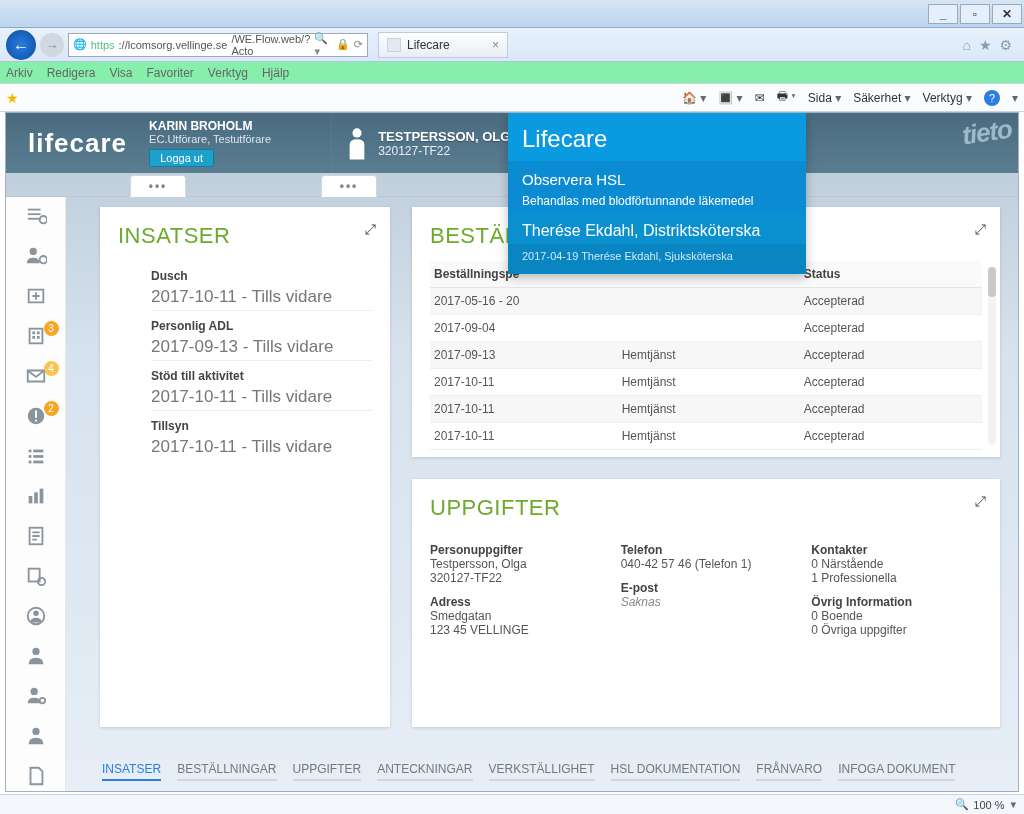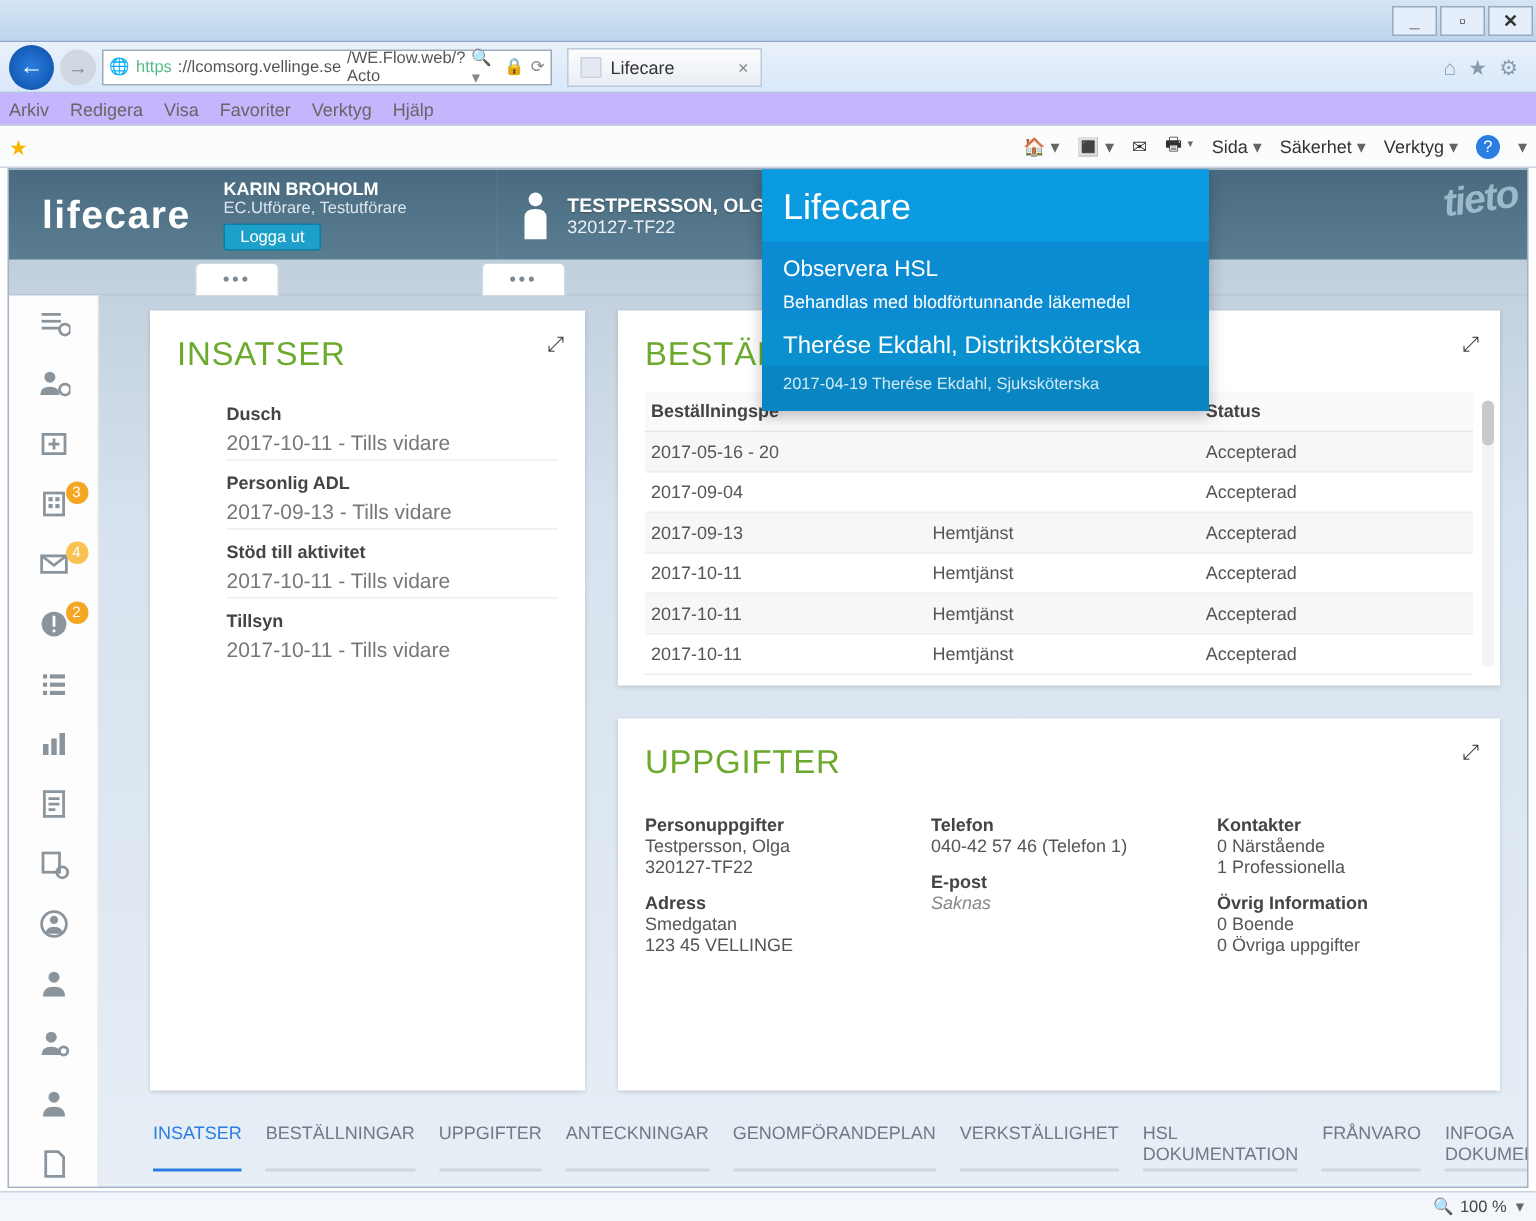--- a/index.html
+++ b/index.html
@@ -11,21 +11,21 @@
 .navbar { height:34px; background: linear-gradient(#e9f1fb,#d9e8f9); border-bottom:1px solid #b0c4de; display:flex; align-items:center; padding:0 6px; gap:4px; }
 .nav-back { width:30px;height:30px;border-radius:50%;background:radial-gradient(#2a7de1,#0b4da1);color:#fff;display:flex;align-items:center;justify-content:center;font-size:16px; }
 .nav-fwd { width:24px;height:24px;border-radius:50%;background:#d0d8e2;color:#888;display:flex;align-items:center;justify-content:center;font-size:13px; }
 .addrbox { flex:0 0 300px; height:24px; border:1px solid #9ab; background:#fff; display:flex; align-items:center; padding:0 4px; gap:4px; font-size:11px; }
 .addrbox .proto{color:#5b8;}
 .addrbox .rest{color:#555;}
 .tab { height:26px; border:1px solid #bcd; background:linear-gradient(#fdfdfd,#e9eef5); display:flex; align-items:center; padding:0 8px; gap:6px; font-size:12px; color:#333; margin-left:6px; min-width:130px; justify-content:space-between;}
 .tab .fav{width:14px;height:14px;background:#e3e9f2;border:1px solid #cbd3e1;}
 .tab .x{color:#888;}
 .top-icons { margin-left:auto; display:flex; gap:8px; color:#8a9bb0; font-size:14px; align-items:center; padding-right:6px;}
-.menubar { height:22px; background:#c4b5fd; border-bottom:1px solid #cbd3e1; padding:0 6px; font-size:12px; color:#666; display:flex; align-items:center; gap:14px;}
+.menubar { height:22px; background:#86efac; border-bottom:1px solid #cbd3e1; padding:0 6px; font-size:12px; color:#666; display:flex; align-items:center; gap:14px;}
 .favbar { height:28px; background:#fbfcfe; border-bottom:1px solid #cbd3e1; display:flex; align-items:center; padding:0 6px; }
 .favbar .star{color:#f7b500;font-size:14px;}
 .ietoolbar{ margin-left:auto; display:flex; align-items:center; gap:12px; color:#333; font-size:12px;}
 .ietoolbar .drop::after{content:" \25BE"; color:#666;}
 .ietoolbar .help{width:16px;height:16px;border-radius:50%;background:#2a7de1;color:#fff;display:inline-flex;align-items:center;justify-content:center;font-size:11px;}
 .statusbar{position:absolute;bottom:0;left:0;right:0;height:20px;background:#f3f7fc;border-top:1px solid #cbd3e1;display:flex;align-items:center;justify-content:flex-end;padding:0 8px;font-size:11px;color:#444;}
 .statusbar .zoomicon{color:#4a86c7;margin-right:4px;}
 
 
 .app { position:absolute; top:112px; left:5px; right:5px; bottom:22px; background: linear-gradient(#b9c9d6 0, #d6e2ee 35%, #e7eef6 100%); border:1px solid #9fb2c4; overflow:hidden; }
@@ -60,21 +60,21 @@
 .cards-row { display:flex; gap:22px; }
 .card { background:#fff; box-shadow:0 1px 3px rgba(0,0,0,.15); padding:16px 18px; position:relative; }
 .card.insatser { width:290px; height:520px; }
 .card.bestall { flex:1; height:250px; }
 .card.uppgifter { flex:1; margin-top:22px; height:240px; }
 .card h2 { color:#6caa2d; font-weight:400; font-size:22px; letter-spacing:.5px; margin-bottom:12px; }
 .expand { position:absolute; top:14px; right:14px; color:#444; font-size:14px; }
 .item { border-top:1px solid #eee; padding:8px 0 3px 0;margin-left:33px;}
 .item:first-of-type{border-top:none;}
 .item .ititle{font-weight:bold; color:#444;}
-.item .idate{color:#777; font-size:14px; margin-top:4px;}
+.item .idate{color:#777; font-size:17px; margin-top:4px;}
 
 .tbl { width:100%; font-size:12px; border-collapse:collapse; }
 .tbl th { text-align:left; font-weight:bold; color:#444; padding:6px 4px; border-bottom:1px solid #e5e5e5; background:#fafafa;}
 .tbl td { padding:6px 4px; border-bottom:1px solid #eee; color:#555; }
 .tbl tr:nth-child(even) td { background:#f7f7f7; }
 .scroll-knob{position:absolute;right:4px;top:60px;bottom:12px;width:8px;background:#f3f3f3;border-radius:4px;}
 .scroll-knob::after{content:"";position:absolute;left:0;right:0;top:0;height:30px;background:#c9c9c9;border-radius:4px;}
 
 .uppg-grid{ display:grid; grid-template-columns: 1fr 1fr 1fr; gap:6px 20px; font-size:12px; color:#555;}
 .uppg-grid .h{font-weight:bold; color:#444; margin-top:10px;}
@@ -409,21 +409,20 @@
     </div>
     <div class="sec2">Therése Ekdahl, Distriktsköterska</div>
     <div class="sec3">2017-04-19  Therése Ekdahl,  Sjuksköterska</div>
   </div>
 
   <div class="bottom-links">
     <span class="active">INSATSER</span>
     <span>BESTÄLLNINGAR</span>
     <span>UPPGIFTER</span>
     <span>ANTECKNINGAR</span>
-    <span>GENOMFÖRANDEPLAN</span>
     <span>VERKSTÄLLIGHET</span>
     <span>HSL DOKUMENTATION</span>
     <span>FRÅNVARO</span>
     <span>INFOGA DOKUMENT</span>
   </div>
 </div>
 
 <div class="statusbar">
   <span class="zoomicon">🔍</span>
   <span>100 %</span>

